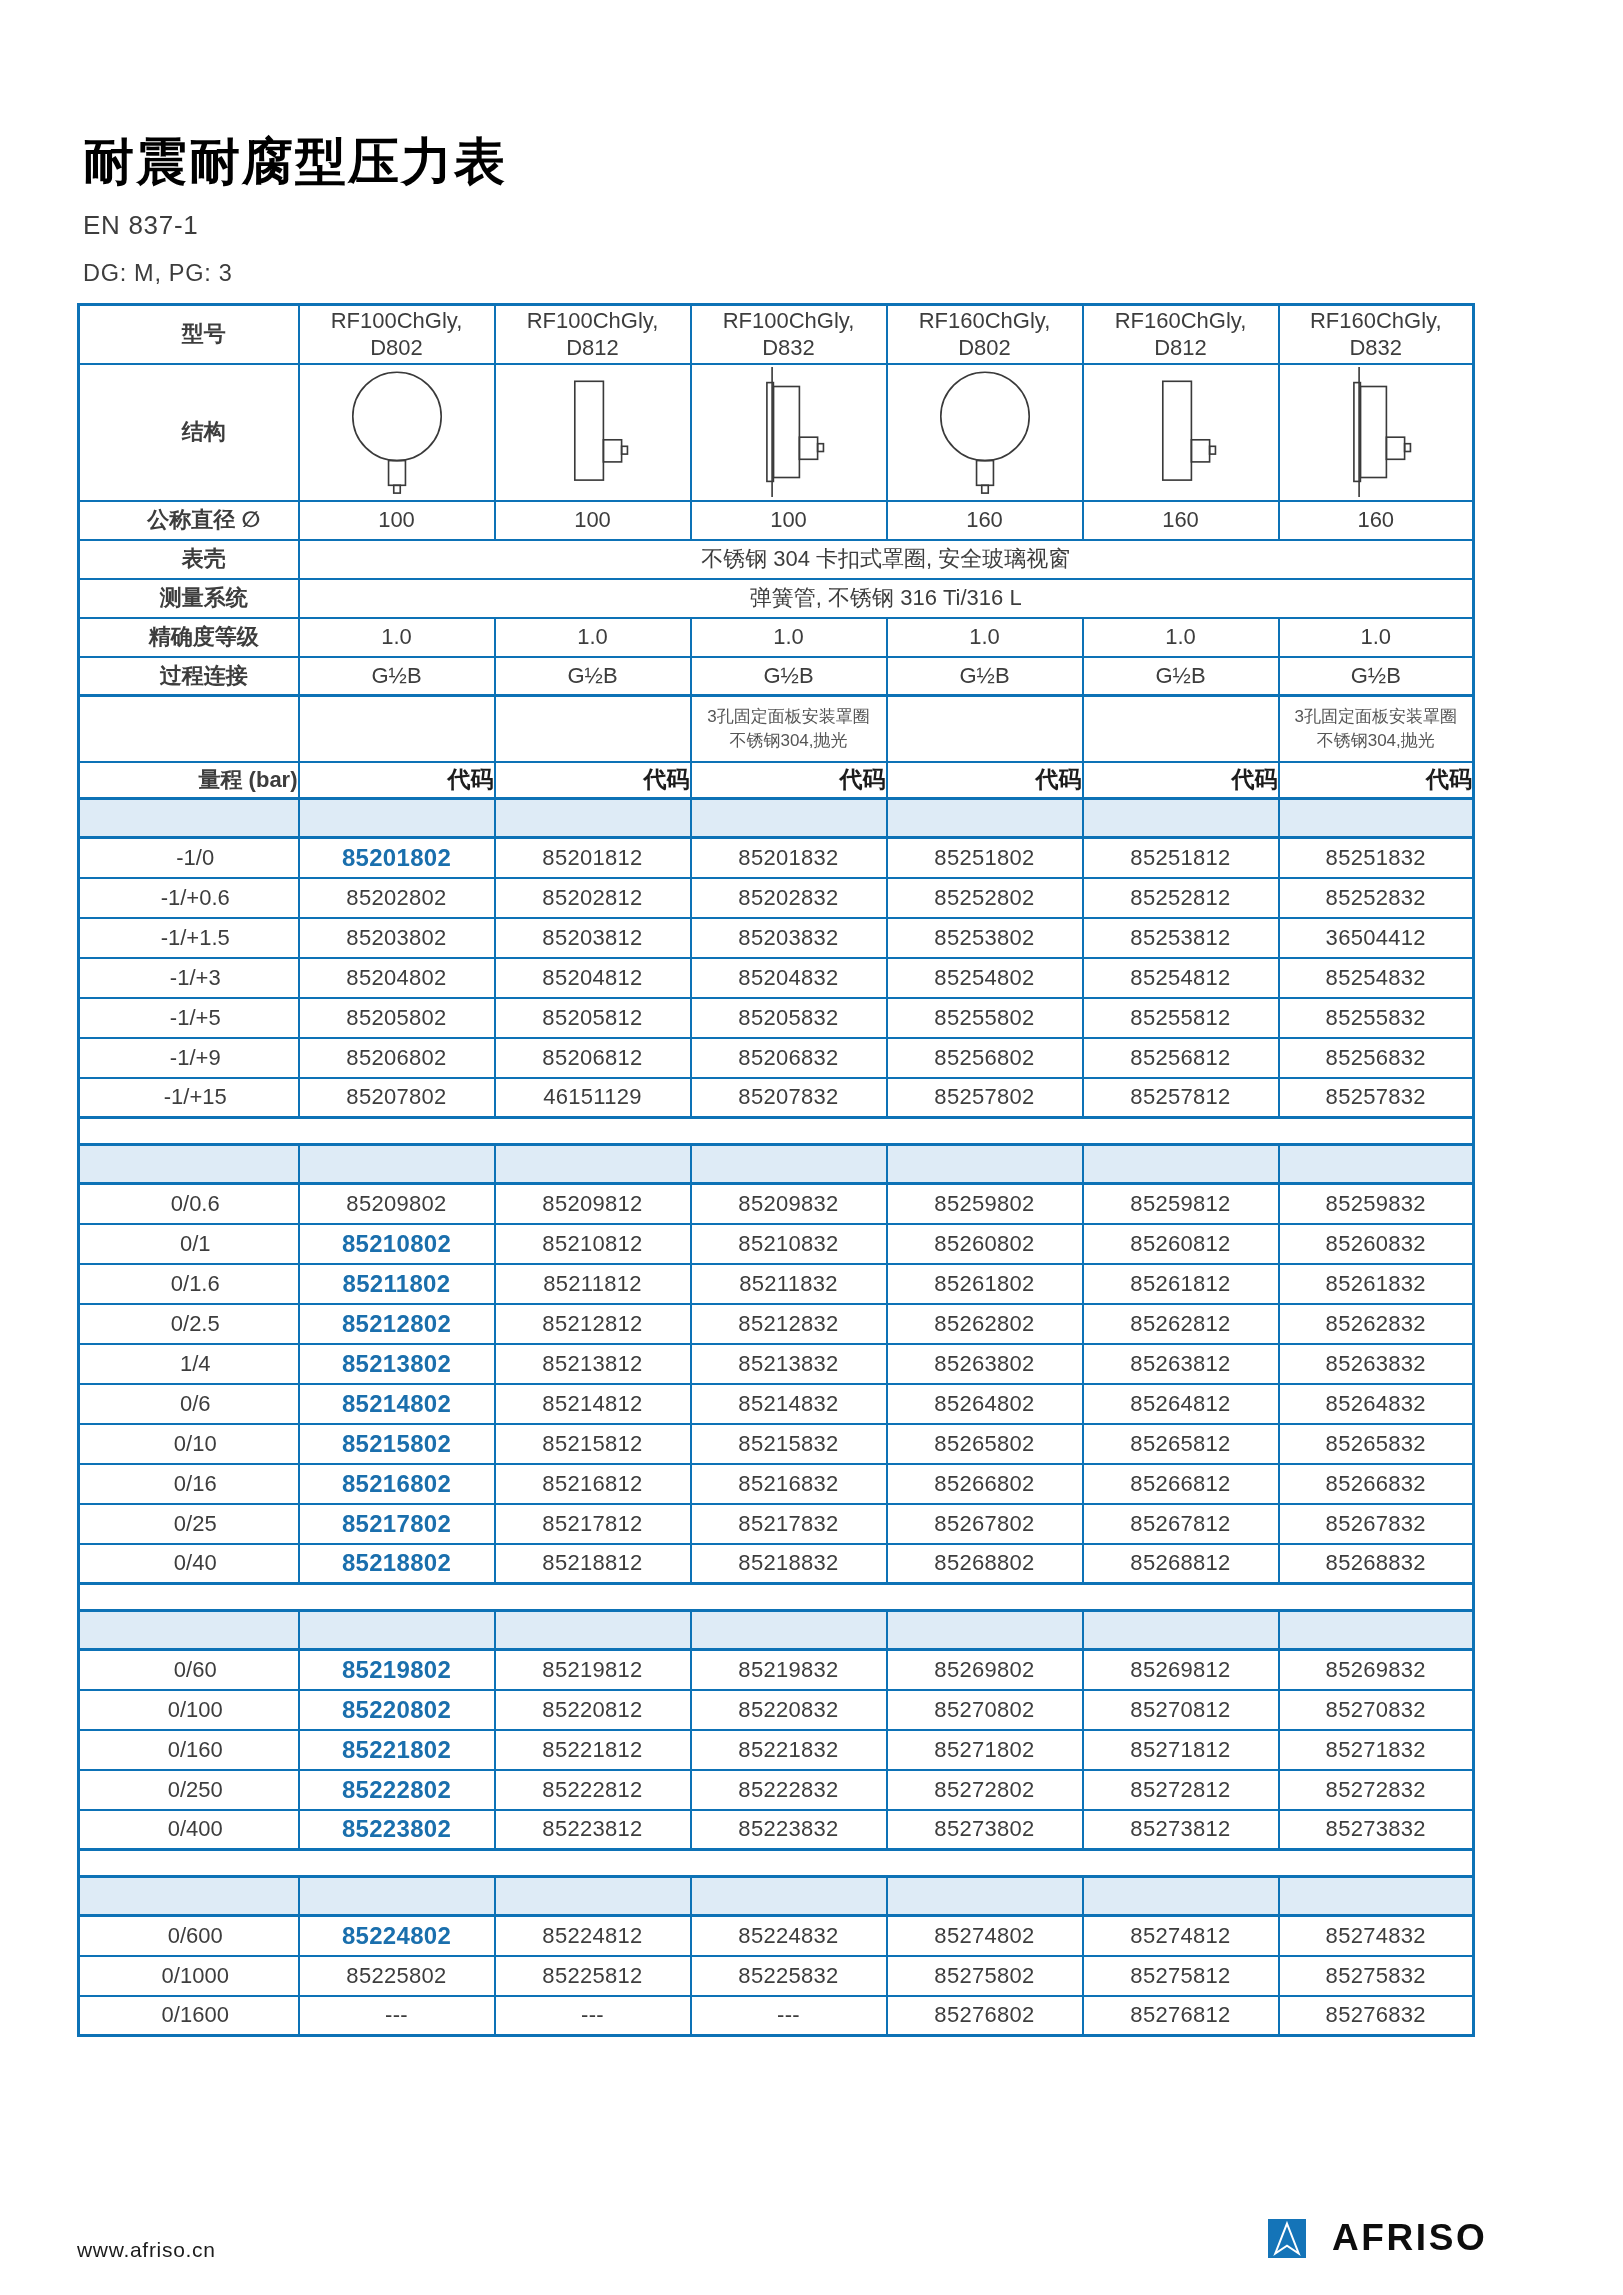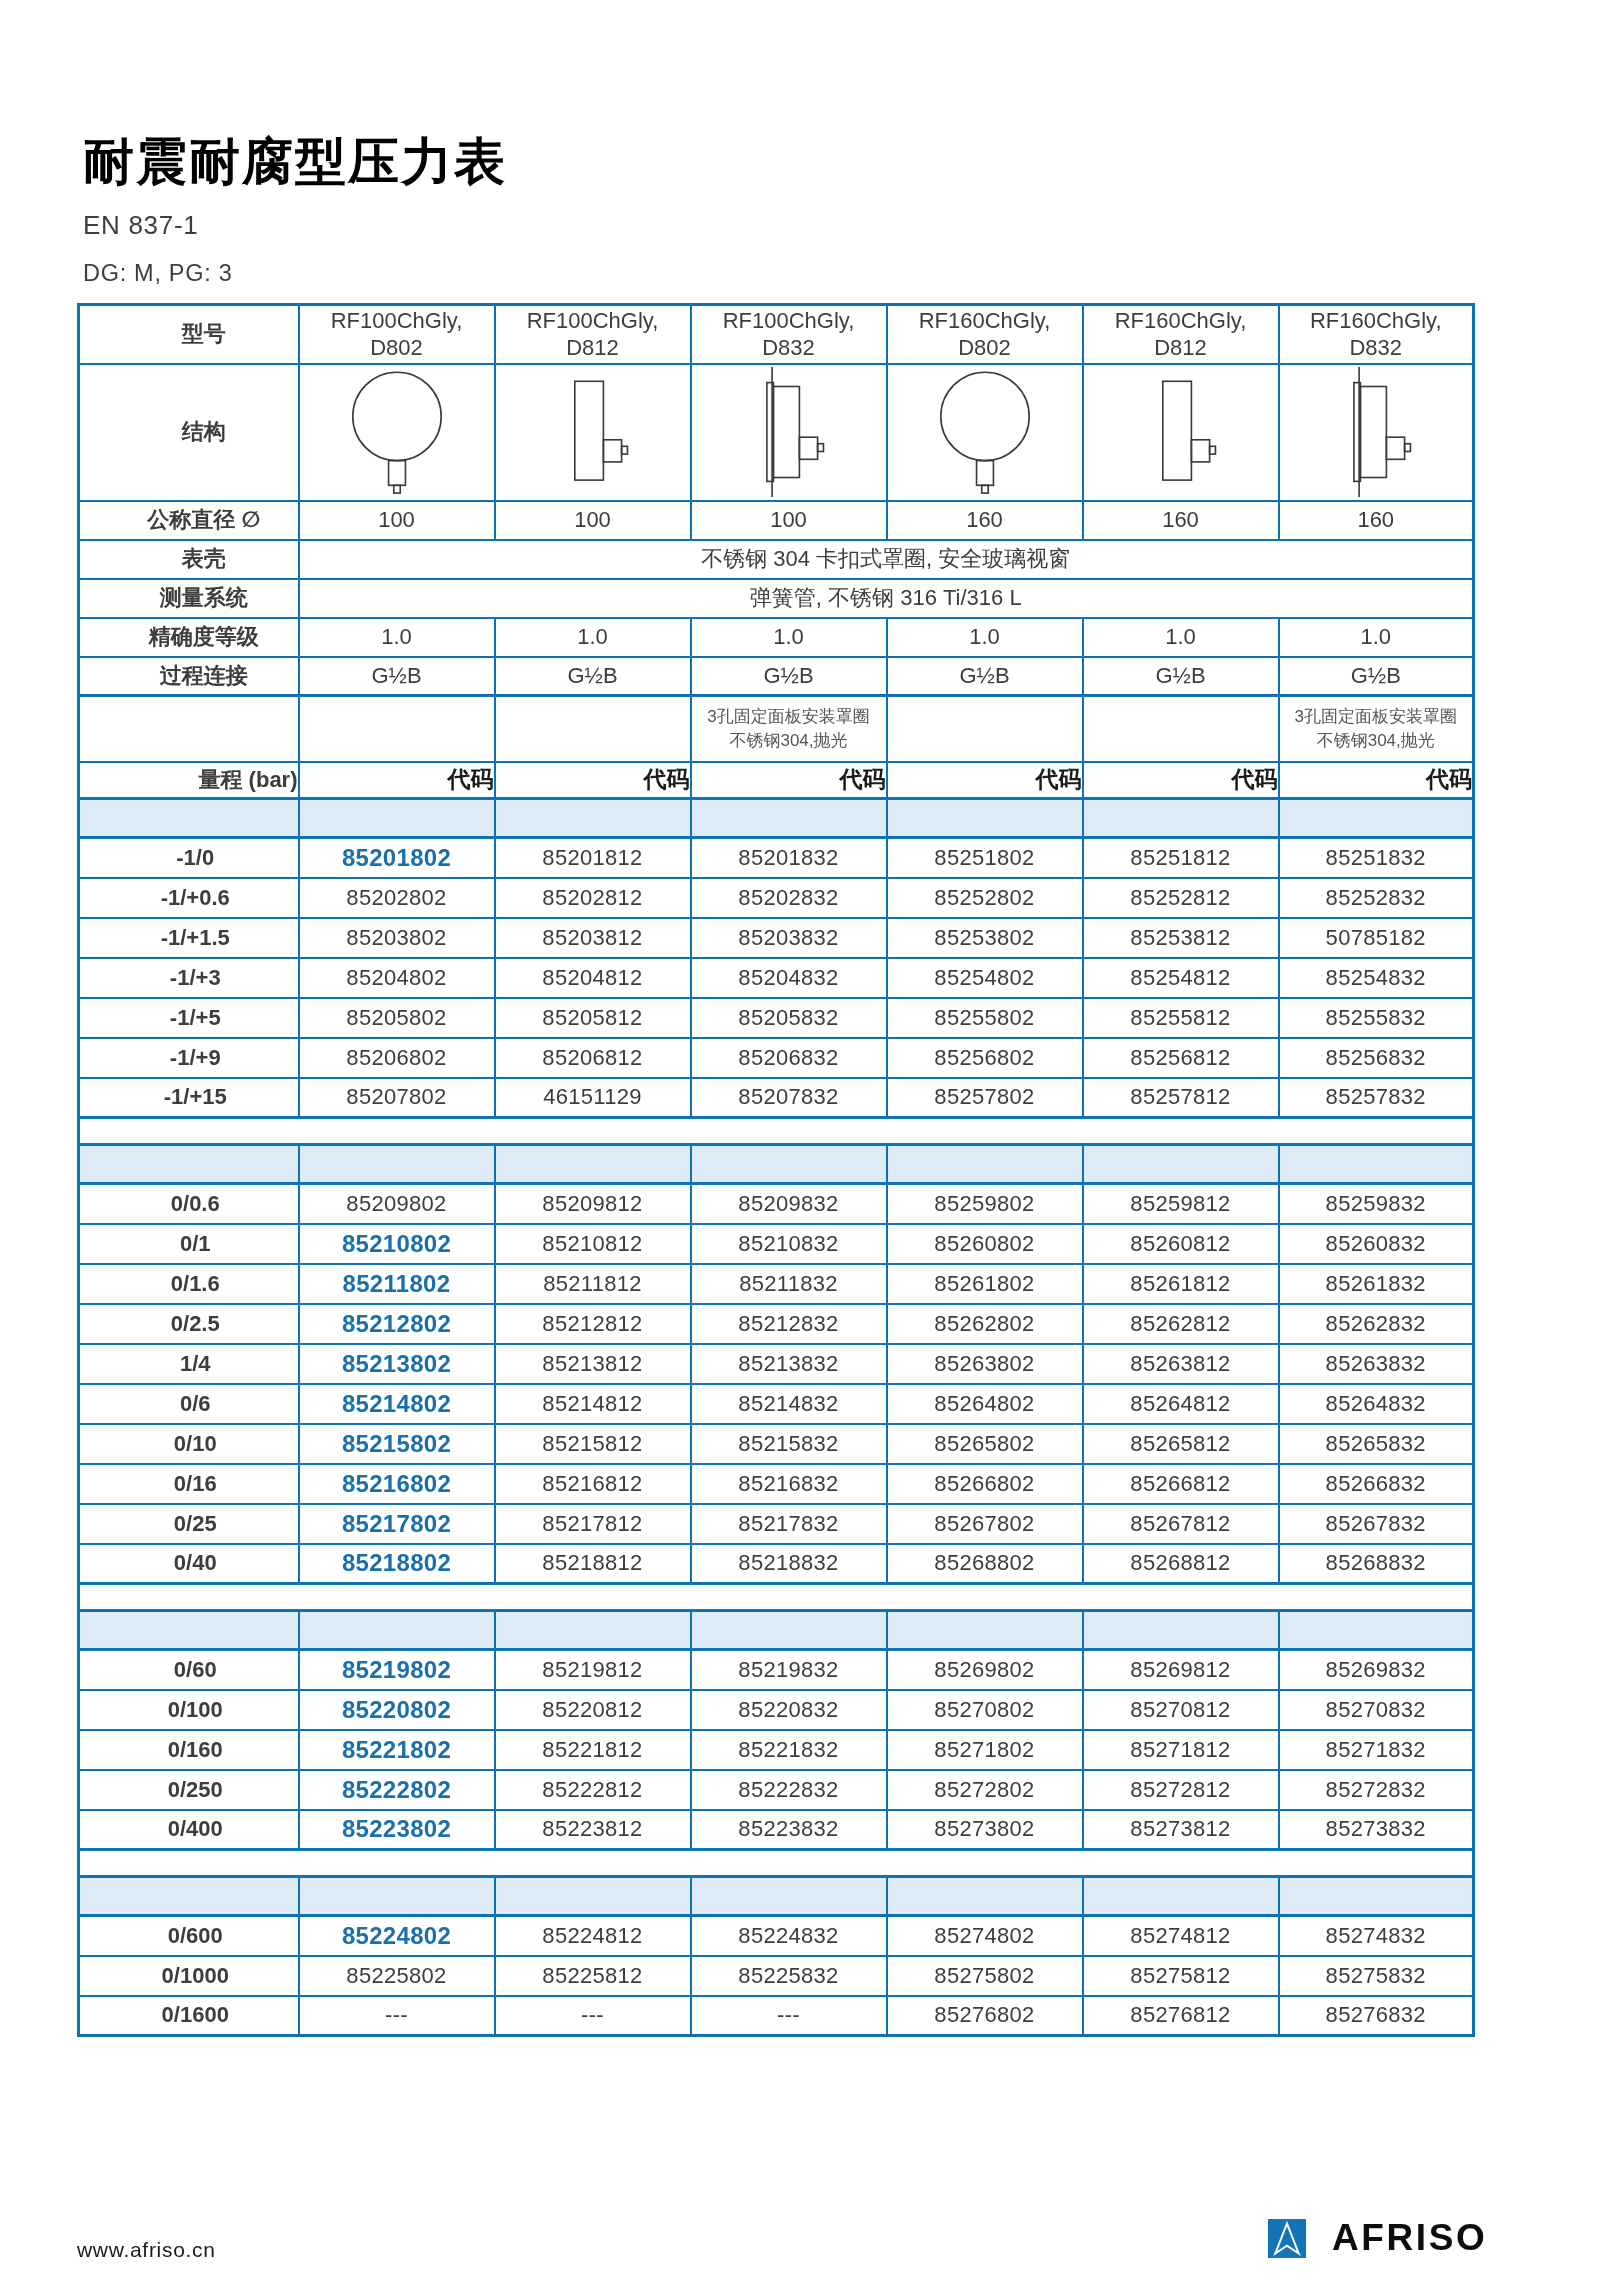--- a/index.html
+++ b/index.html
@@ -34,21 +34,21 @@
   .model-line{line-height:27px;color:var(--val);font-weight:400;}
   tr.structure-row td{height:137px;}
   tr.spec-row td{height:39px;}
   tr.note-row td{height:66px;border-top-width:3.9px;}
   .note-text{font-size:17px;line-height:23.5px;color:#555;padding:0 13px;}
   tr.range-row td{height:37px;border-bottom-width:3.9px;text-align:right;}
   tr.range-row td.code-head{color:var(--ink);font-weight:600;font-size:23px;}
   tr.blue-row td{height:39px;background:var(--blue-row);border-top-width:3.9px;border-bottom-width:3.9px;}
   tr.gap-row td{height:27px;border-top-width:3.9px;border-bottom-width:3.9px;}
   tr.data-row td{height:40px;}
-  td.range-cell{text-align:left;padding-left:13px;color:#333;font-weight:700;font-size:22px;margin-left:34px;}
+  td.range-cell{text-align:left;padding-left:13px;color:#333;font-weight:400;font-size:22px;margin-left:34px;}
   td.code-cell{font-size:23.5px;color:#3a3a3a;letter-spacing:0.3px;}
   td.code-cell.hl{color:var(--code-blue);font-weight:700;font-size:24px;}
   .draw{display:block;margin:0 auto;}
   .draw path,.draw rect,.draw circle,.draw line{stroke:#3a3a3a;fill:none;stroke-width:2.5;}
 
   .footer-url{position:absolute;left:77px;top:2238px;font-size:21px;color:#1c1c1c;letter-spacing:0.7px;}
   .logo{position:absolute;left:1268px;top:2217px;display:flex;align-items:center;}
   .logo-mark{width:38px;height:39px;background:#1474b8;display:flex;align-items:center;justify-content:center;}
   .logo-word{margin-left:26px;font-size:37px;font-weight:700;color:#0d0d0d;letter-spacing:2.6px;}
 </style>
@@ -220,21 +220,21 @@
           <td class="code-cell">85252812</td>
           <td class="code-cell">85252832</td>
         </tr>
         <tr class="data-row">
           <td class="range-cell">-1/+1.5</td>
           <td class="code-cell">85203802</td>
           <td class="code-cell">85203812</td>
           <td class="code-cell">85203832</td>
           <td class="code-cell">85253802</td>
           <td class="code-cell">85253812</td>
-          <td class="code-cell">50785182</td>
+          <td class="code-cell">36504412</td>
         </tr>
         <tr class="data-row">
           <td class="range-cell">-1/+3</td>
           <td class="code-cell">85204802</td>
           <td class="code-cell">85204812</td>
           <td class="code-cell">85204832</td>
           <td class="code-cell">85254802</td>
           <td class="code-cell">85254812</td>
           <td class="code-cell">85254832</td>
         </tr>

